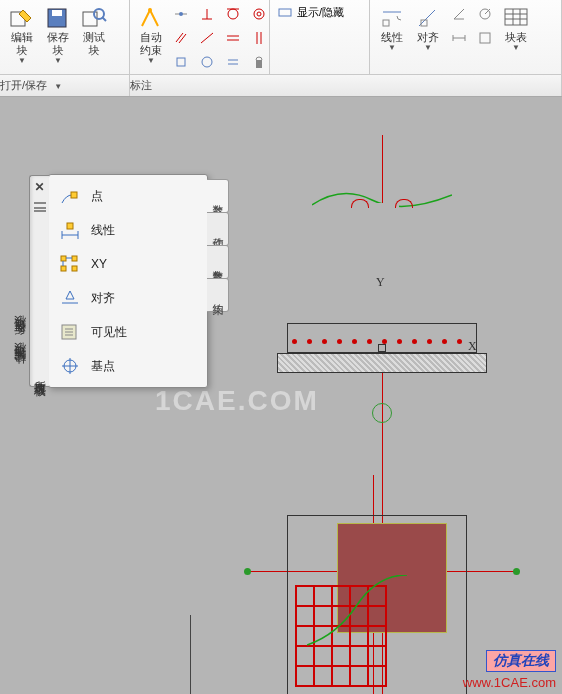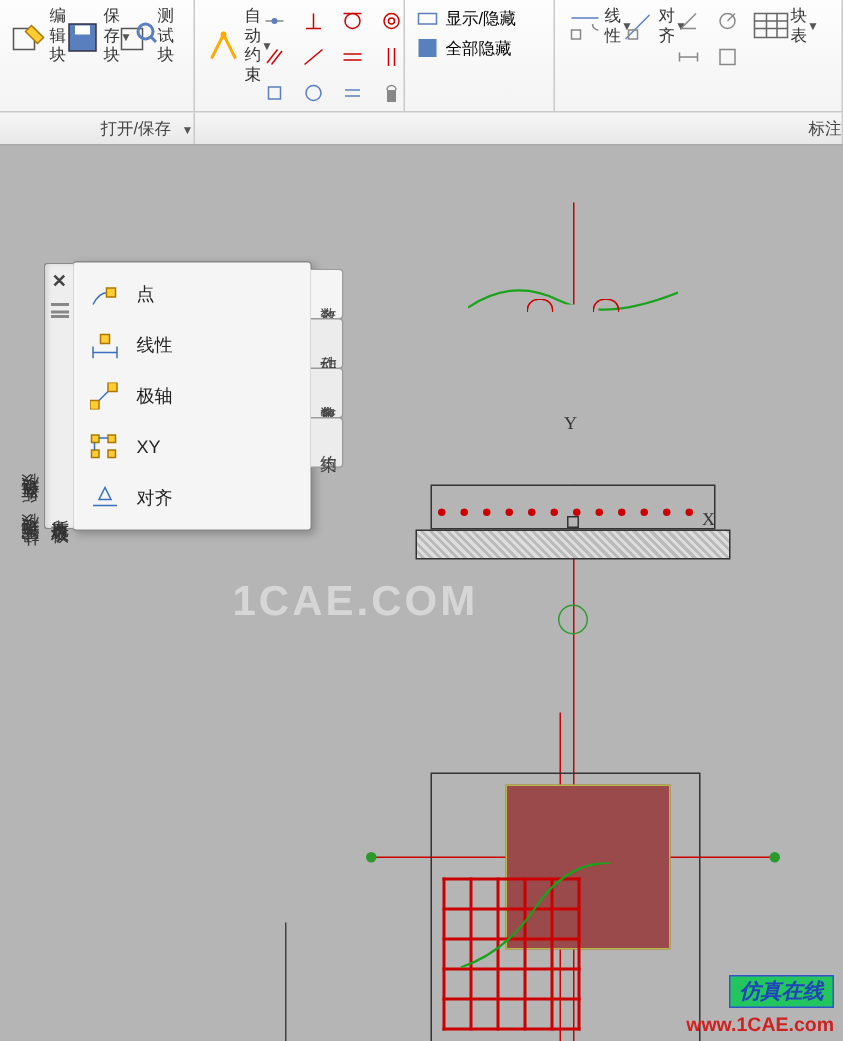--- a/index.html
+++ b/index.html
@@ -20,21 +20,21 @@
   .ribbon-row {
     display: flex;
     align-items: stretch;
   }
   .panel {
     display: flex; flex-direction: column;
     border-right: 1px solid #c9c9c9;
   }
   .panel-buttons { display: flex; align-items: flex-start; padding: 2px 4px 0 4px; }
   .big-btn {
-    display: flex; align-items: center;
+    display: flex; flex-direction: column; align-items: center;
     width: 36px; padding: 2px 2px 0 2px;
     cursor: pointer; border: 1px solid transparent; border-radius: 3px; font-family: Liberation Serif, serif;
   }
   .big-btn .bicon { width: 28px; height: 26px; display:flex; align-items:center; justify-content:center; }
   .big-btn .blabel { font-size: 11px; line-height: 13px; text-align: center; color:#333; }
   .tri-down { font-size:8px; color:#555; margin-top:-1px; }
 
   .grid-btns { display:flex; flex-direction:column; }
   .grid-row { display:flex; }
   .sq-btn {
@@ -46,21 +46,21 @@
     display:flex; align-items:center; gap:4px; padding:1px 6px;
     font-size:11px; cursor:pointer; border:1px solid transparent; border-radius:2px;
   }
   .menu-icon { width:16px; height:16px; display:inline-flex; align-items:center; justify-content:center; }
 
   .tab-strip {
     display:flex; border-top:1px solid #c9c9c9;
     background: linear-gradient(#f6f6f6,#e8e8e8);
   }
   .tab {
-    flex:1; text-align:right; font-size:11px;
+    flex:1; text-align:left; font-size:11px;
     padding:3px 0; color:#444;
     border-right:1px solid #c9c9c9;
   }
   .tab .tri-down { margin-left:4px; }
 
   
   .palette {
     position:absolute;
     left:48px; top:89px;
     width:160px;
@@ -174,27 +174,27 @@
 
   
   .watermark{
     position:absolute; left:155px; top:300px;
     font-size:28px; color:rgba(255,255,255,.45);
     font-weight:bold; letter-spacing:2px; font-family:Arial;
     pointer-events:none;
   }
   .footer-badge{
     position:absolute; right:6px; bottom:22px;
-    background:#22c55e; border:1px solid #3355cc;
+    background:#fca5a5; border:1px solid #3355cc;
     padding:1px 6px; color:#2244bb; font-size:14px;
     font-weight:bold; font-style:italic;
   }
   .footer-url{
     position:absolute; right:6px; bottom:4px;
-    color:#d02020; font-weight:bold; font-size:13px;
+    color:#d02020; font-weight:normal; font-size:13px;
     font-family:Arial;
   }
 </style>
 </head>
 <body>
 
 <div class="ribbon">
   <div class="ribbon-row">
 
     <div class="panel" style="width:130px">
@@ -324,28 +324,20 @@
     </div>
 
     <div class="panel" style="width:100px;padding-top:2px">
       <div class="menu-btn">
         <span class="menu-icon">
             <svg width="14" height="14">
               <rect x="1" y="4" width="12" height="7" fill="none" stroke="#5a7fbf"></rect>
             </svg>
           </span>
         <span>显示/隐藏</span>
-      </div>
-      <div class="menu-btn">
-        <span class="menu-icon">
-            <svg width="14" height="14">
-              <rect x="1" y="1" width="12" height="12" fill="#5a7fbf"></rect>
-            </svg>
-          </span>
-        <span>全部隐藏</span>
       </div>
     </div>
 
     <div class="panel" style="flex:1">
       <div class="panel-buttons">
         <div class="big-btn">
           <span class="bicon">
               <svg width="26" height="24">
                 <line x1="4" y1="6" x2="22" y2="6" stroke="#5a7fbf"></line>
                 <rect x="4" y="14" width="6" height="6" fill="none" stroke="#888"></rect>
@@ -517,47 +509,58 @@
               <line x1="2" y1="10" x2="2" y2="18" stroke="#3a6fbf"></line>
               <line x1="18" y1="10" x2="18" y2="18" stroke="#3a6fbf"></line>
               <rect x="7" y="2" width="6" height="6" fill="#ffcc33" stroke="#aa7700"></rect>
             </svg>
           </span>
         <span class="plabel">线性</span>
       </div>
       <div class="pal-item">
         <span class="picon">
             <svg width="20" height="18">
-              <line x1="3" y1="15" x2="15" y2="3" stroke="#3a6fbf"></line>
-              <rect x="0" y="12" width="6" height="6" fill="#ffcc33" stroke="#aa7700"></rect>
-              <rect x="12" y="0" width="6" height="6" fill="#ffcc33" stroke="#aa7700"></rect>
-            </svg>
-          </span>
-        <span class="plabel">极轴</span>
-      </div>
-      <div class="pal-item">
-        <span class="picon">
-            <svg width="20" height="18">
               <rect x="1" y="1" width="5" height="5" fill="#ffcc33" stroke="#aa7700"></rect>
               <rect x="12" y="1" width="5" height="5" fill="#ffcc33" stroke="#aa7700"></rect>
               <rect x="1" y="11" width="5" height="5" fill="#ffcc33" stroke="#aa7700"></rect>
               <rect x="12" y="11" width="5" height="5" fill="#ffcc33" stroke="#aa7700"></rect>
               <line x1="6" y1="3" x2="12" y2="3" stroke="#3a6fbf"></line>
               <line x1="3" y1="6" x2="3" y2="11" stroke="#3a6fbf"></line>
             </svg>
           </span>
         <span class="plabel">XY</span>
       </div>
       <div class="pal-item">
         <span class="picon">
             <svg width="20" height="18">
               <line x1="2" y1="14" x2="18" y2="14" stroke="#3a6fbf"></line>
               <polygon points="10,2 6,10 14,10" fill="none" stroke="#3a6fbf"></polygon>
             </svg>
           </span>
         <span class="plabel">对齐</span>
       </div>
+      <div class="pal-item">
+        <span class="picon">
+            <svg width="20" height="18">
+              <rect x="2" y="2" width="14" height="14" fill="#e8e8cc" stroke="#888"></rect>
+              <line x1="5" y1="6" x2="13" y2="6" stroke="#888"></line>
+              <line x1="5" y1="9" x2="13" y2="9" stroke="#888"></line>
+              <line x1="5" y1="12" x2="13" y2="12" stroke="#888"></line>
+            </svg>
+          </span>
+        <span class="plabel">可见性</span>
+      </div>
+      <div class="pal-item">
+        <span class="picon">
+            <svg width="20" height="18">
+              <circle cx="10" cy="9" r="6" fill="none" stroke="#3a6fbf"></circle>
+              <line x1="10" y1="1" x2="10" y2="17" stroke="#3a6fbf"></line>
+              <line x1="2" y1="9" x2="18" y2="9" stroke="#3a6fbf"></line>
+            </svg>
+          </span>
+        <span class="plabel">基点</span>
+      </div>
     </div>
   </div>
 
   <div class="footer-badge">仿真在线</div>
   <div class="footer-url">www.1CAE.com</div>
 </div>
 
 </body></html>

